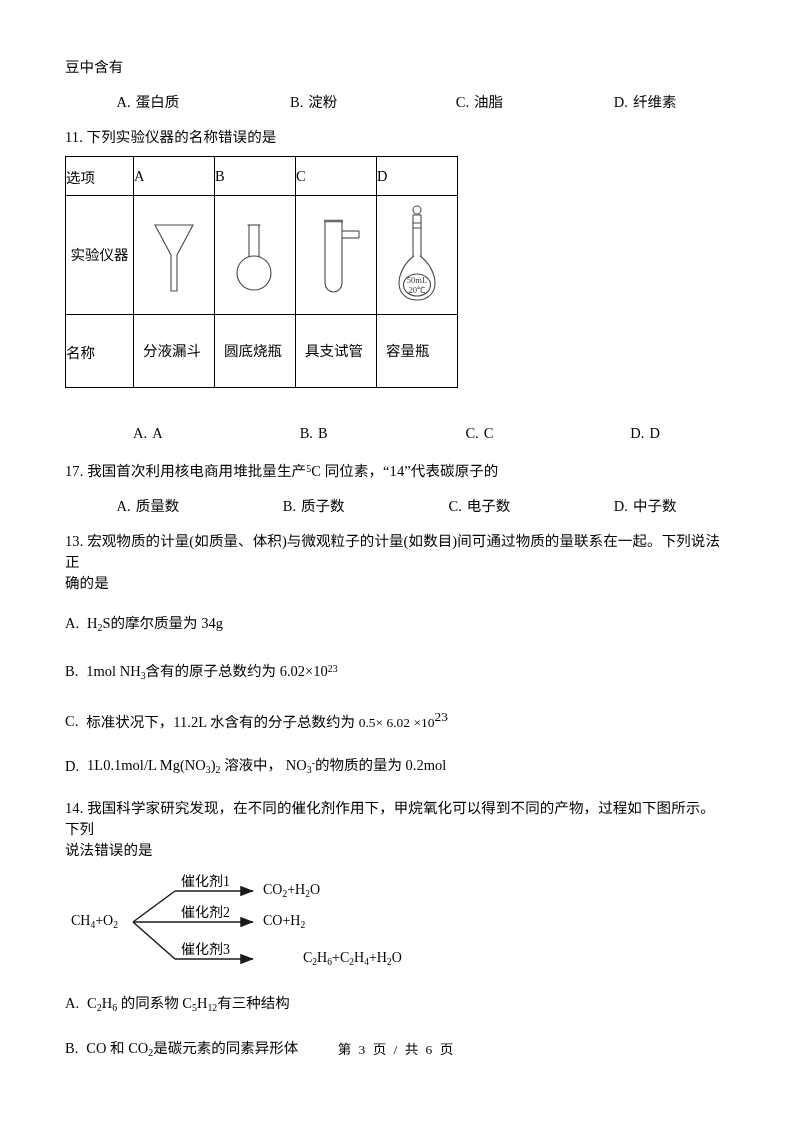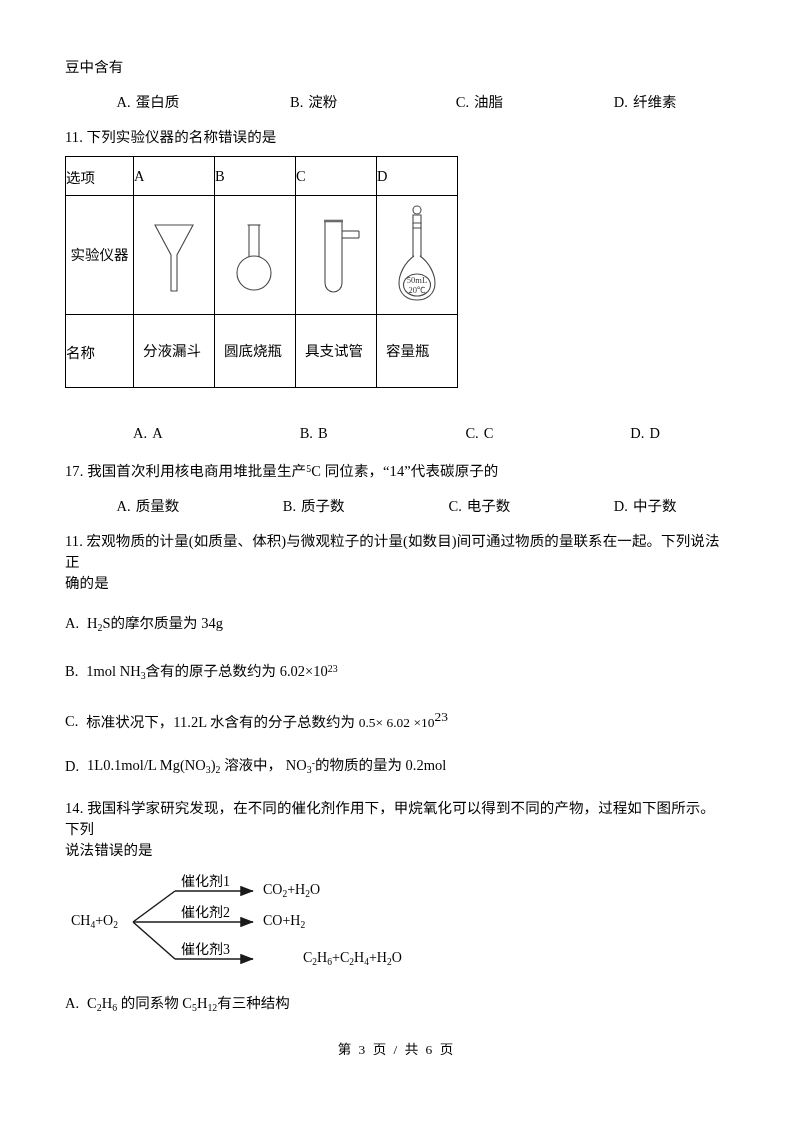--- a/index.html
+++ b/index.html
@@ -281,21 +281,21 @@
         <span class="lbl">B.</span><span class="txt">质子数</span>
       </div>
       <div class="opt">
         <span class="lbl">C.</span><span class="txt">电子数</span>
       </div>
       <div class="opt">
         <span class="lbl">D.</span><span class="txt">中子数</span>
       </div>
     </div>
 
-    <div class="qline">11. 宏观物质的计量(如质量、体积)与微观粒子的计量(如数目)间可通过物质的量联系在一起。下列说法正</div>
+    <div class="qline">13. 宏观物质的计量(如质量、体积)与微观粒子的计量(如数目)间可通过物质的量联系在一起。下列说法正</div>
     <div class="qline" style="margin-bottom:19px;">确的是</div>
 
     <div class="opt-block">
       <span class="lbl">A.</span><span>H</span><sub>2</sub><span>S</span><span>的摩尔质量为 34g</span>
     </div>
 
     <div class="opt-block">
       <span class="lbl">B.</span><span>1mol NH</span><sub>3</sub><span>含有的原子总数约为 6.02×10</span><sup>23</sup>
     </div>
 
@@ -349,17 +349,20 @@
         <span>C</span><sub>2</sub><span>H</span><sub>6</sub><span>+C</span><sub>2</sub><span>H</span><sub>4</sub><span>+H</span><sub>2</sub><span>O</span>
       </div>
     </div>
 
     <div class="spacer-md"></div>
 
     <div class="opt-block">
       <span class="lbl">A.</span><span>C</span><sub>2</sub><span>H</span><sub>6</sub><span> 的同系物 </span><span>C</span><sub>5</sub><span>H</span><sub>12</sub><span>有三种结构</span>
     </div>
 
+    <div class="opt-block">
+      <span class="lbl">B.</span><span>CO 和 CO</span><sub>2</sub><span>是碳元素的同素异形体</span>
+    </div>
 
   </div>
 
   <div class="footer">第 3 页 / 共 6 页</div>
 </div>
 
 </body></html>

